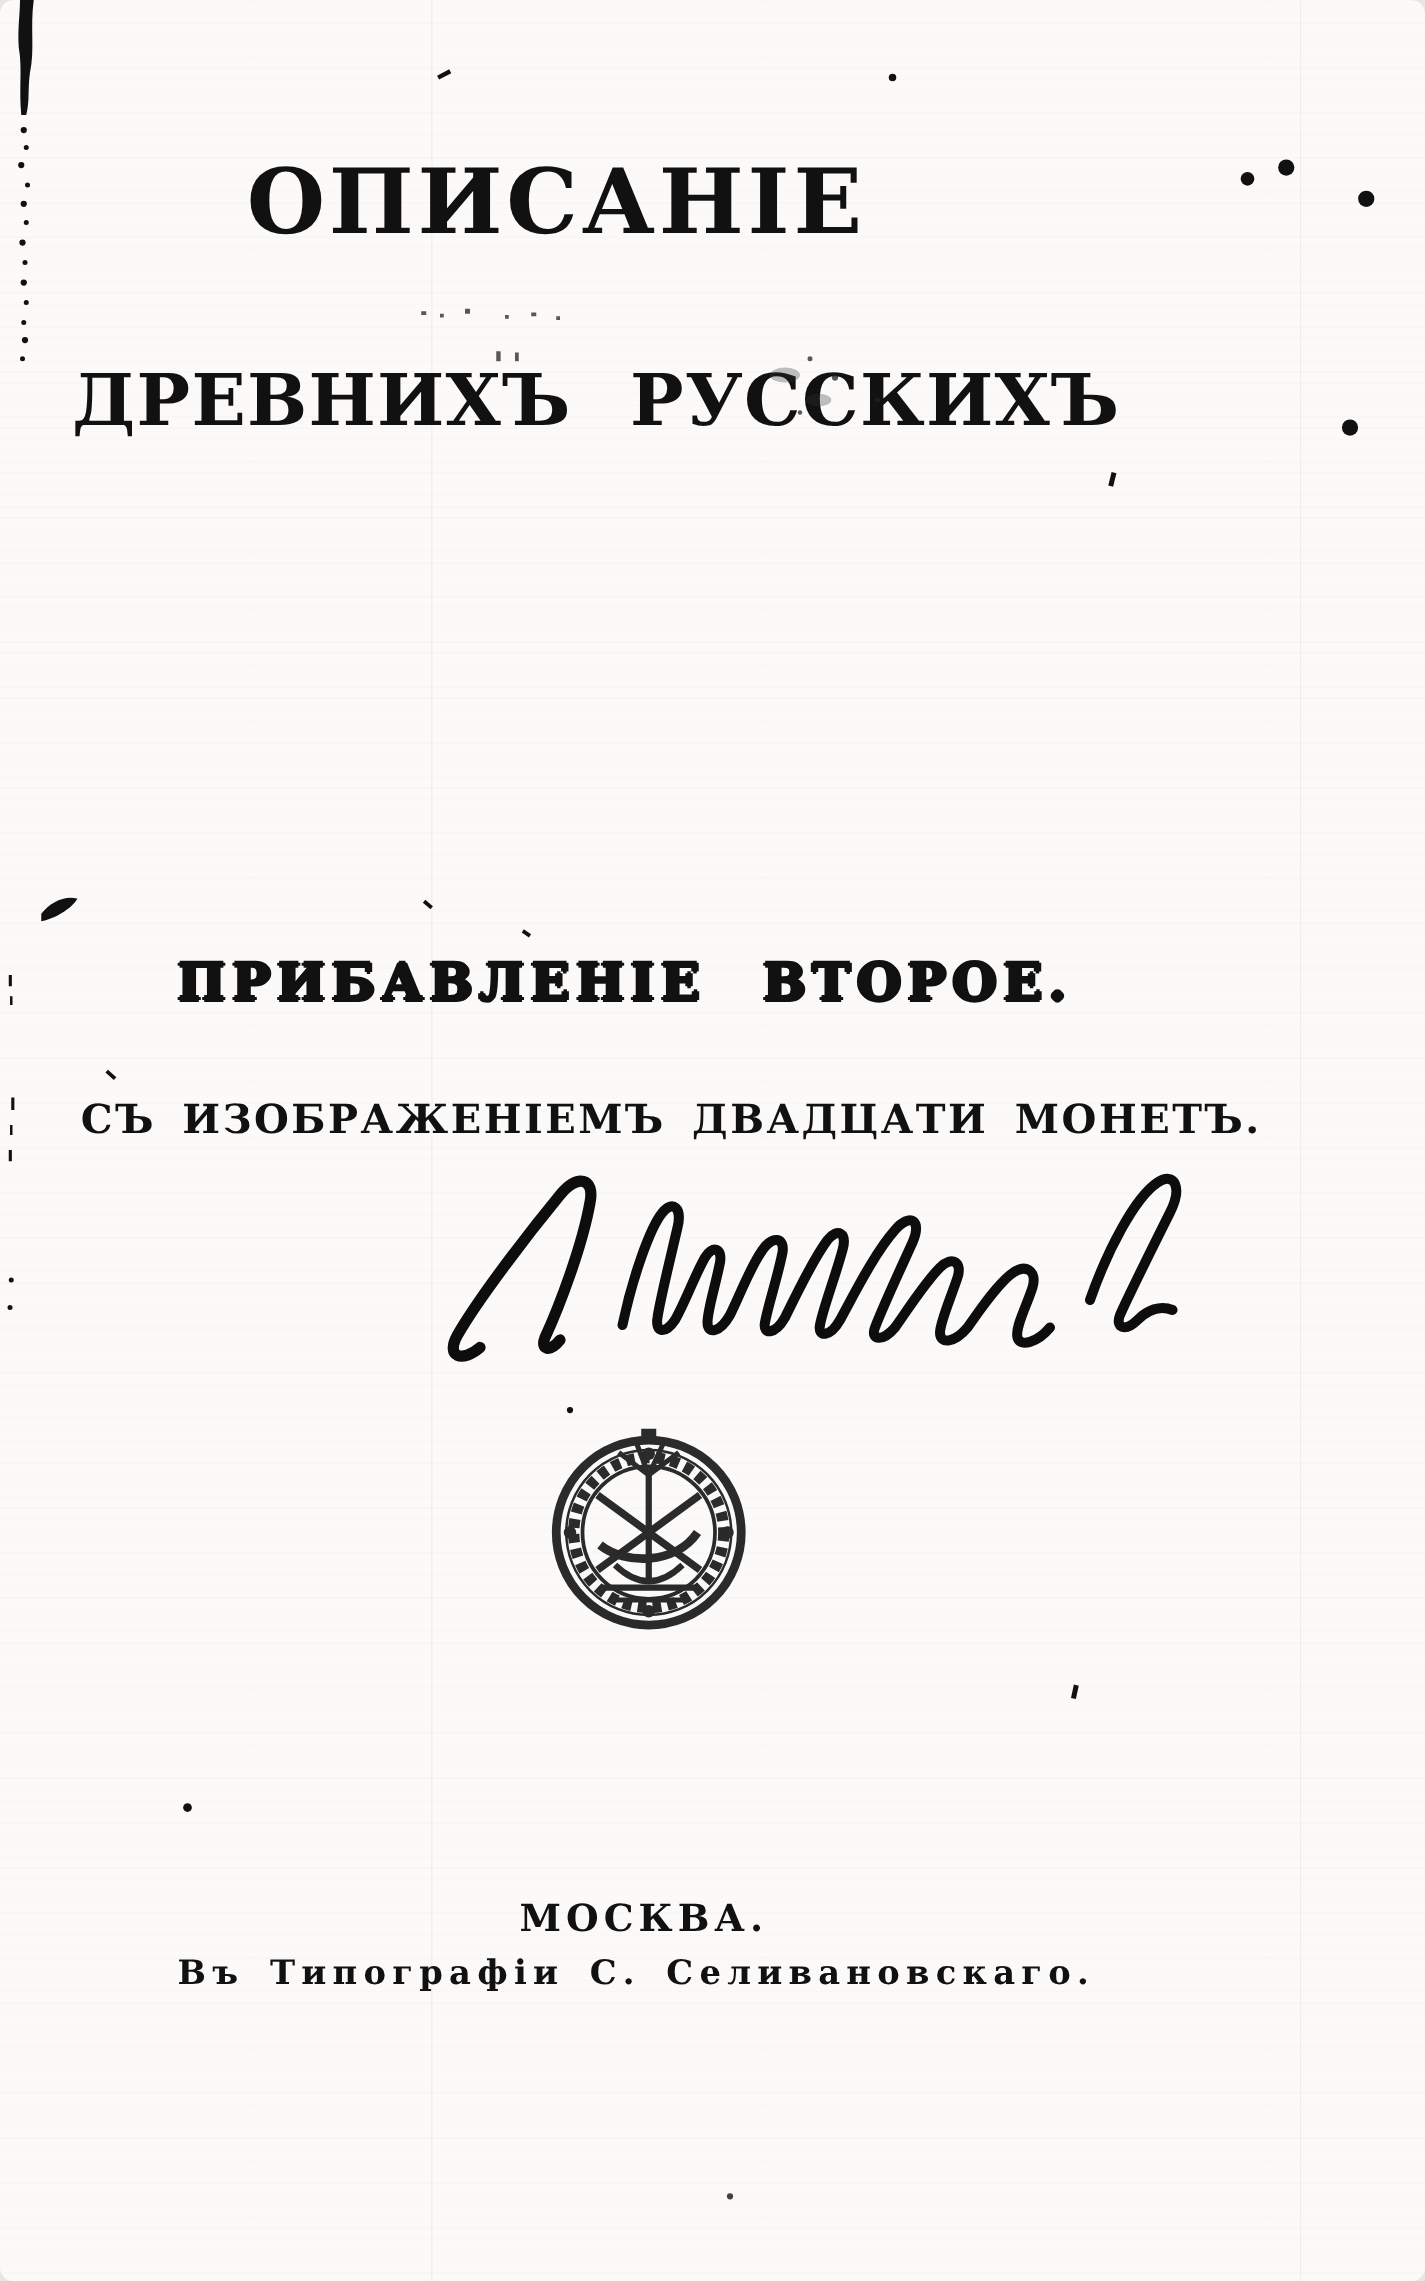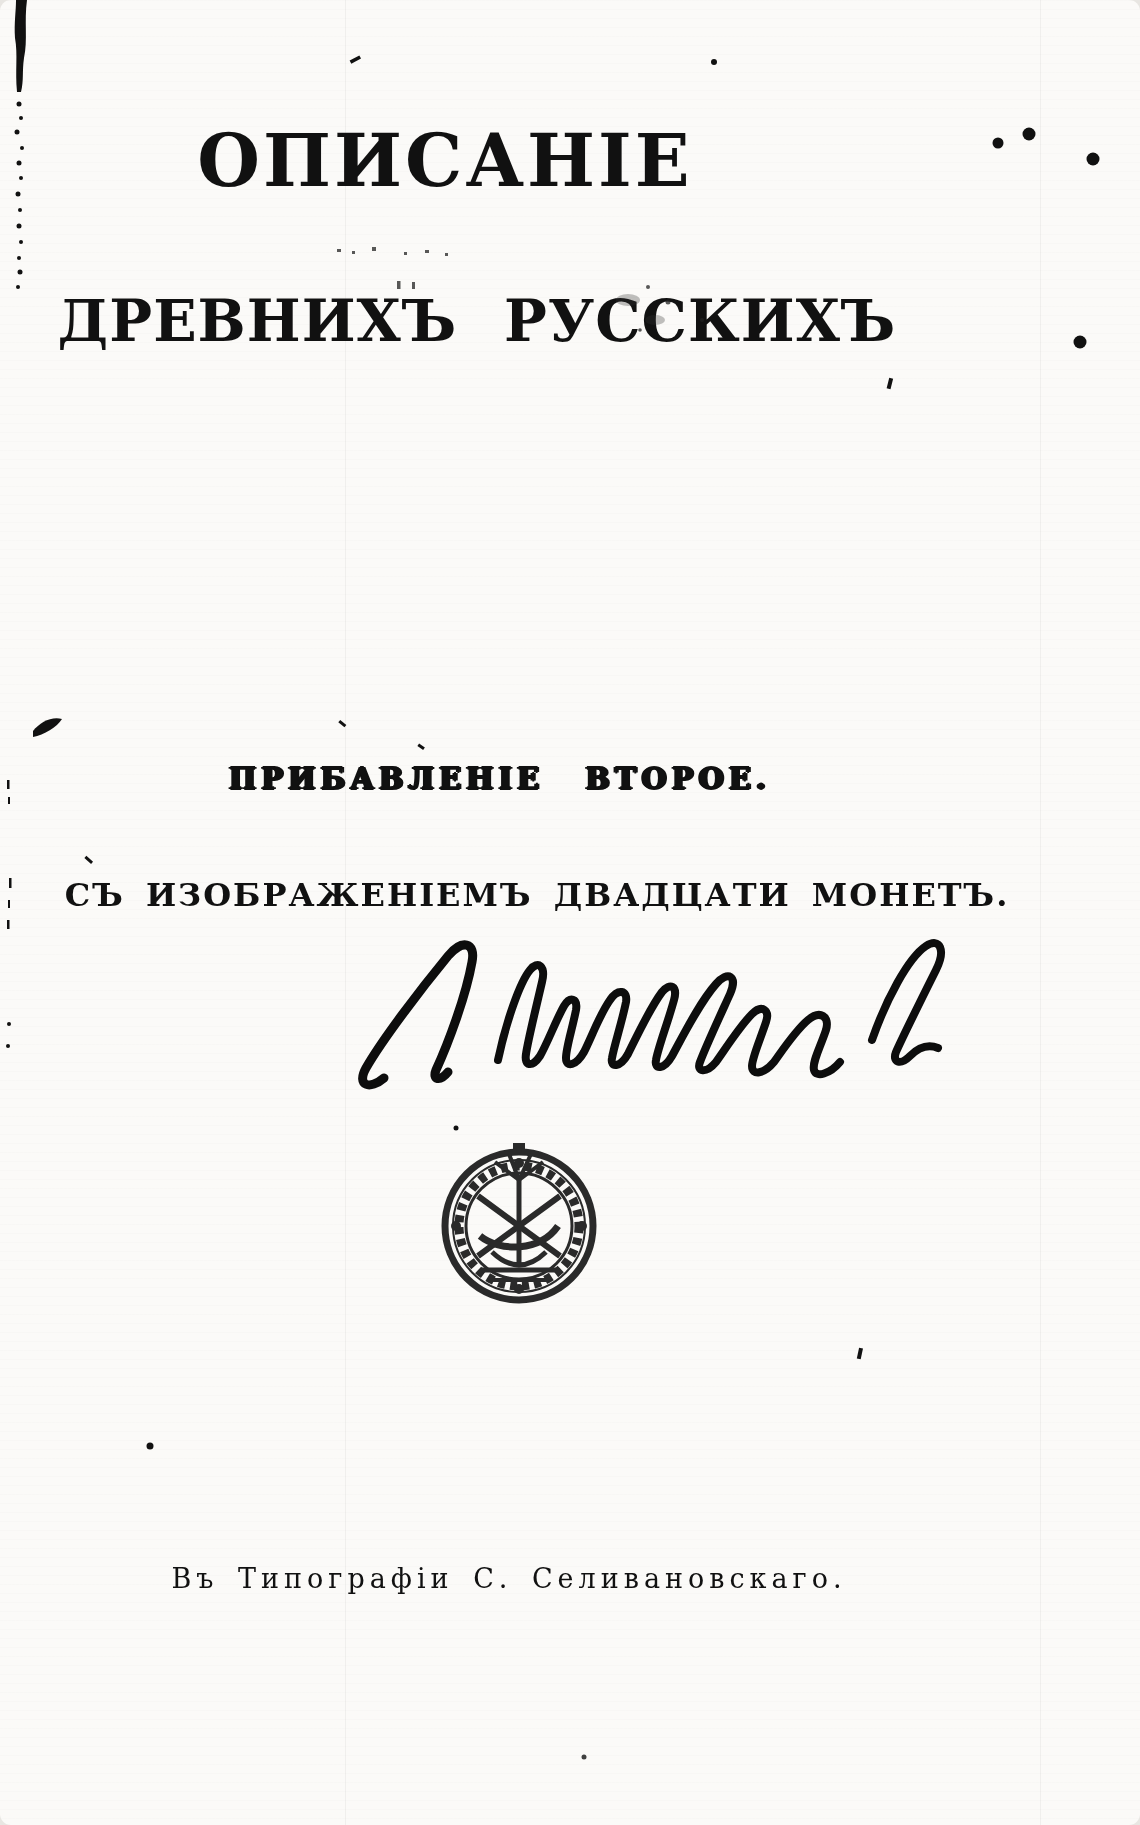--- a/index.html
+++ b/index.html
@@ -13,27 +13,27 @@
     content:""; position:absolute; inset:0; pointer-events:none;
     background:repeating-linear-gradient(180deg,
       rgba(0,0,0,0.013) 0 1px, transparent 1px 9px);
   }
   .vband{position:absolute; top:0; bottom:0; width:1px; background:rgba(0,0,0,.045); pointer-events:none;}
   .txt{position:absolute; line-height:1.08; text-align:center; white-space:nowrap; color:var(--ink);}
   .t1{top:122px; left:-55px; width:1000px; font-size:72px; font-weight:bold; letter-spacing:3px;}
   .t2{top:290px; left:-23px; width:1000px; font-size:57px; font-weight:bold; letter-spacing:1px; word-spacing:26px;}
   .t3{top:448px; left:28px;  width:1000px; font-size:72px; font-weight:bold; letter-spacing:5px;}
   .ornate{
-    top:764px; left:0px; width:1000px; font-size:29px; font-weight:900;
+    top:764px; left:0px; width:1000px; font-size:41px; font-weight:900;
     letter-spacing:5px; word-spacing:26px;
     text-shadow:1.6px 0 0 currentColor,-1.6px 0 0 currentColor,0 1.3px 0 currentColor,0 -1.3px 0 currentColor;
   }
   .caption{top:878px; left:37px; width:1000px; font-size:32px; font-weight:bold; letter-spacing:2px; word-spacing:8px;}
   .city{top:1520px; left:15px; width:1000px; font-size:30px; font-weight:bold; letter-spacing:4px;}
-  .pub{top:1564px; left:9px; width:1000px; font-size:27px; font-weight:normal; letter-spacing:5px; word-spacing:6px;}
+  .pub{top:1564px; left:9px; width:1000px; font-size:27px; font-weight:bold; letter-spacing:5px; word-spacing:6px;}
   .year{top:1600px; left:17px; width:1000px; font-size:44px; font-weight:900; letter-spacing:4px;}
   svg{position:absolute; pointer-events:none;}
 </style>
 </head>
 <body>
 
 <div class="page">
 
   <div class="vband" style="left:345px"></div>
   <div class="vband" style="left:1040px"></div>
@@ -70,20 +70,21 @@
       <path stroke-width="5" d="M492,1252 Q519,1278 546,1252"></path>
       <path stroke-width="6" d="M478,1256 L560,1196 M478,1196 L560,1256"></path>
       <path stroke-width="7" d="M480,1236 C500,1252 540,1252 558,1226"></path>
       <path stroke-width="4" d="M519,1180 L495,1162 M519,1180 L509,1154 M519,1180 L531,1154 M519,1180 L543,1162"></path>
       <path stroke-width="5" d="M482,1270 L556,1270"></path>
       <path stroke-width="4" d="M488,1280 L550,1280"></path>
       <circle cx="519" cy="1150" r="3" fill="#1b1b1b" stroke="none"></circle>
     </g>
   </svg>
 
+  <div class="txt city">МОСКВА.</div>
   <div class="txt pub">Въ Типографіи С. Селивановскаго.</div>
 
   <svg style="left:0; top:0;" width="1140" height="1825" viewBox="0 0 1140 1825">
     <g fill="#111">
       <path d="M16,0 L27,0 C24,22 28,40 24,58 C22,72 24,80 21,92 L17,92 C15,70 18,55 15,38 C14,22 16,12 16,0 Z"></path>
       <circle cx="19" cy="104" r="2.5"></circle>
         <circle cx="21" cy="118" r="2"></circle>
         <circle cx="17" cy="132" r="2.5"></circle>
       <circle cx="22" cy="148" r="2"></circle>
         <circle cx="19" cy="163" r="2.5"></circle>

